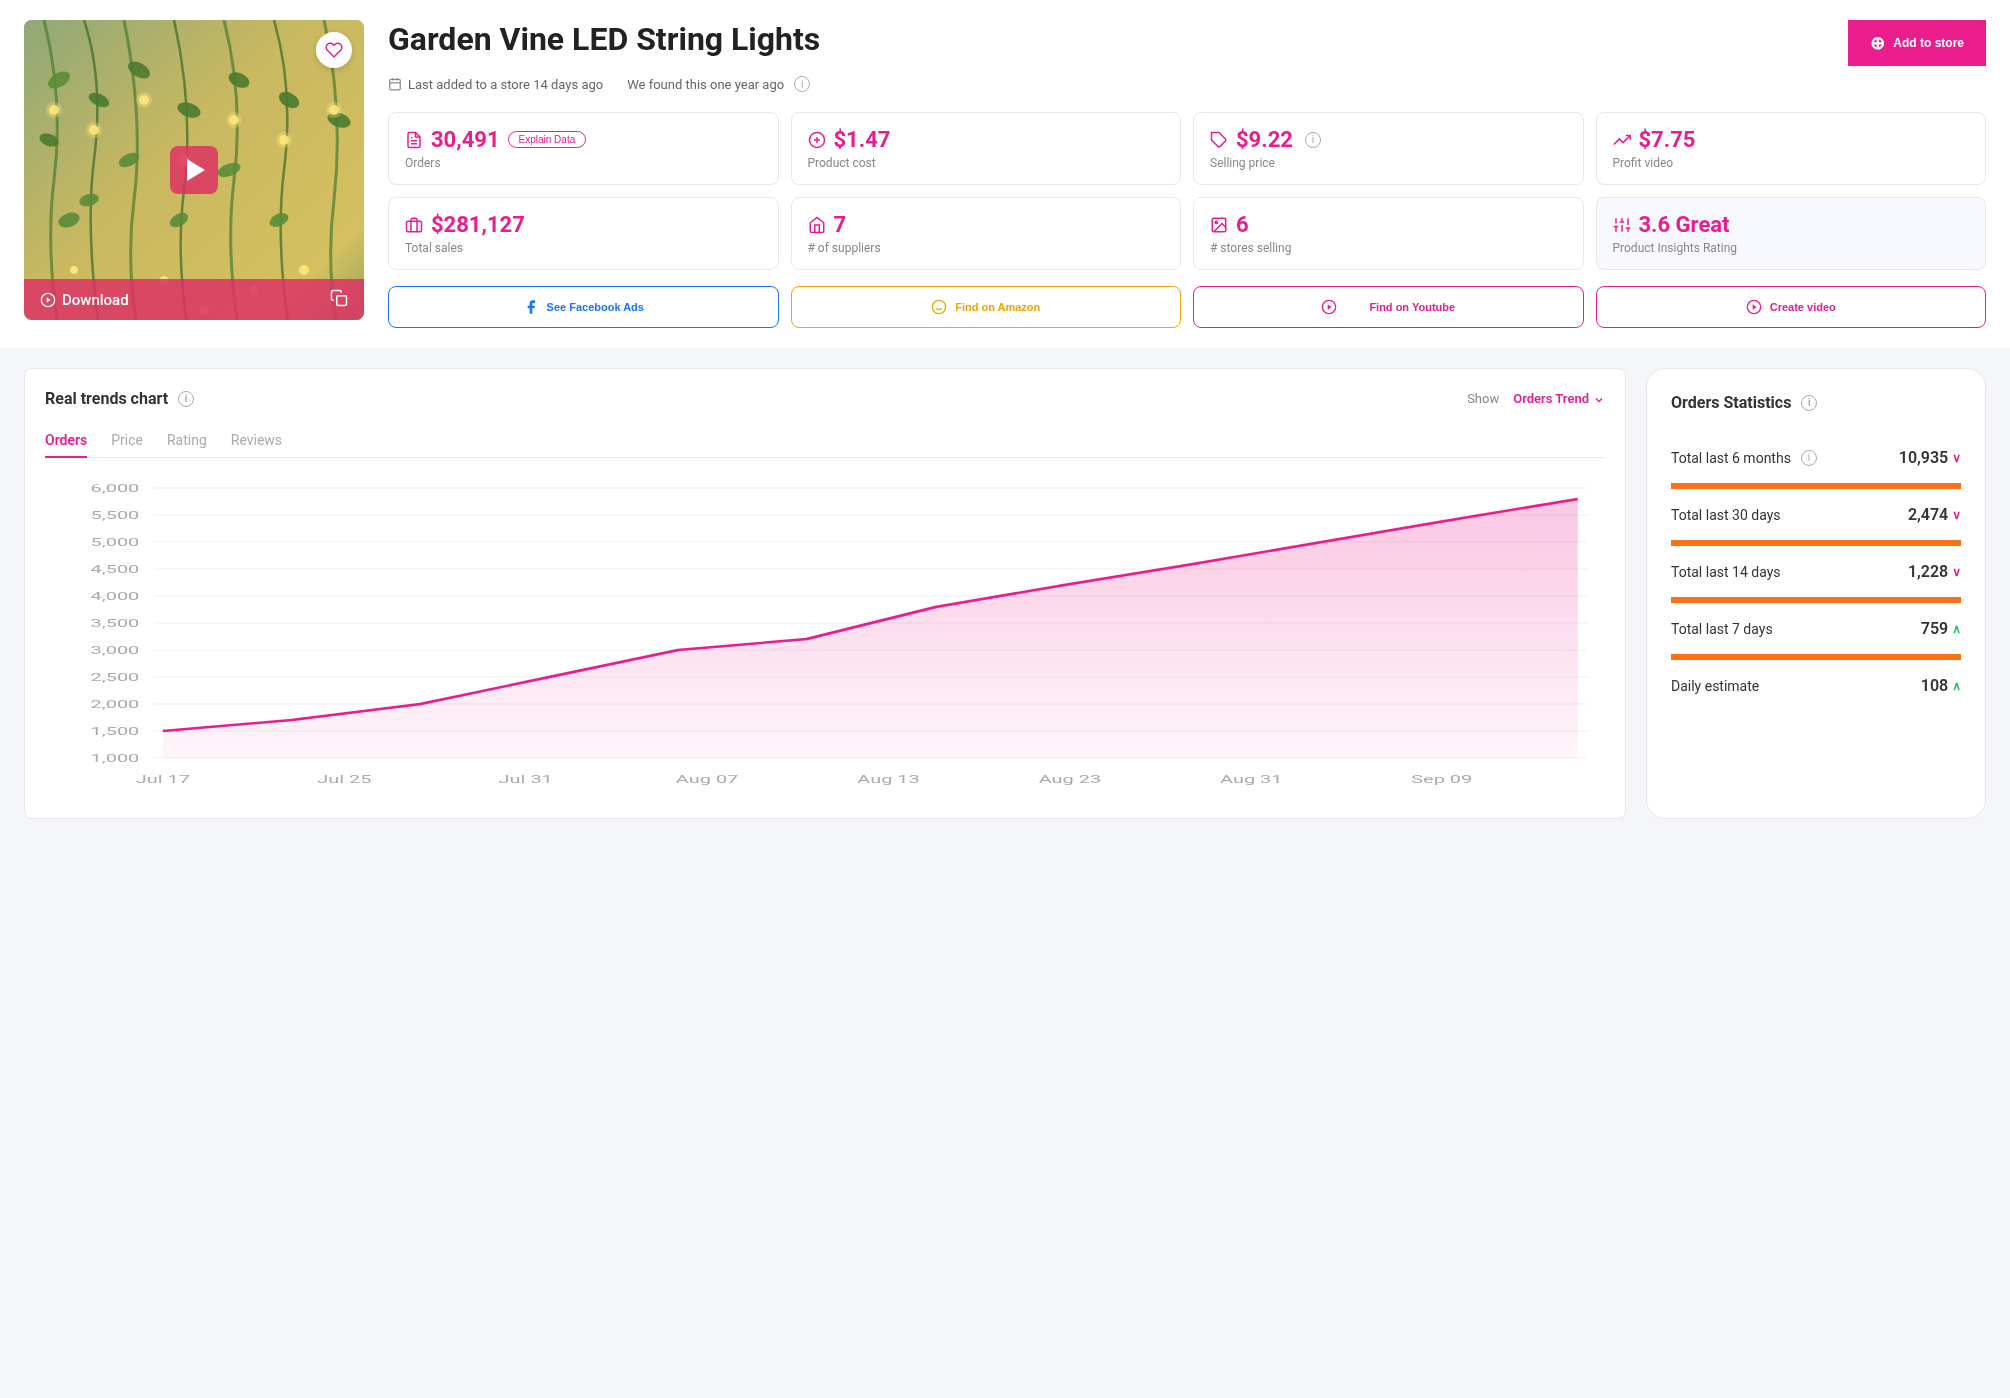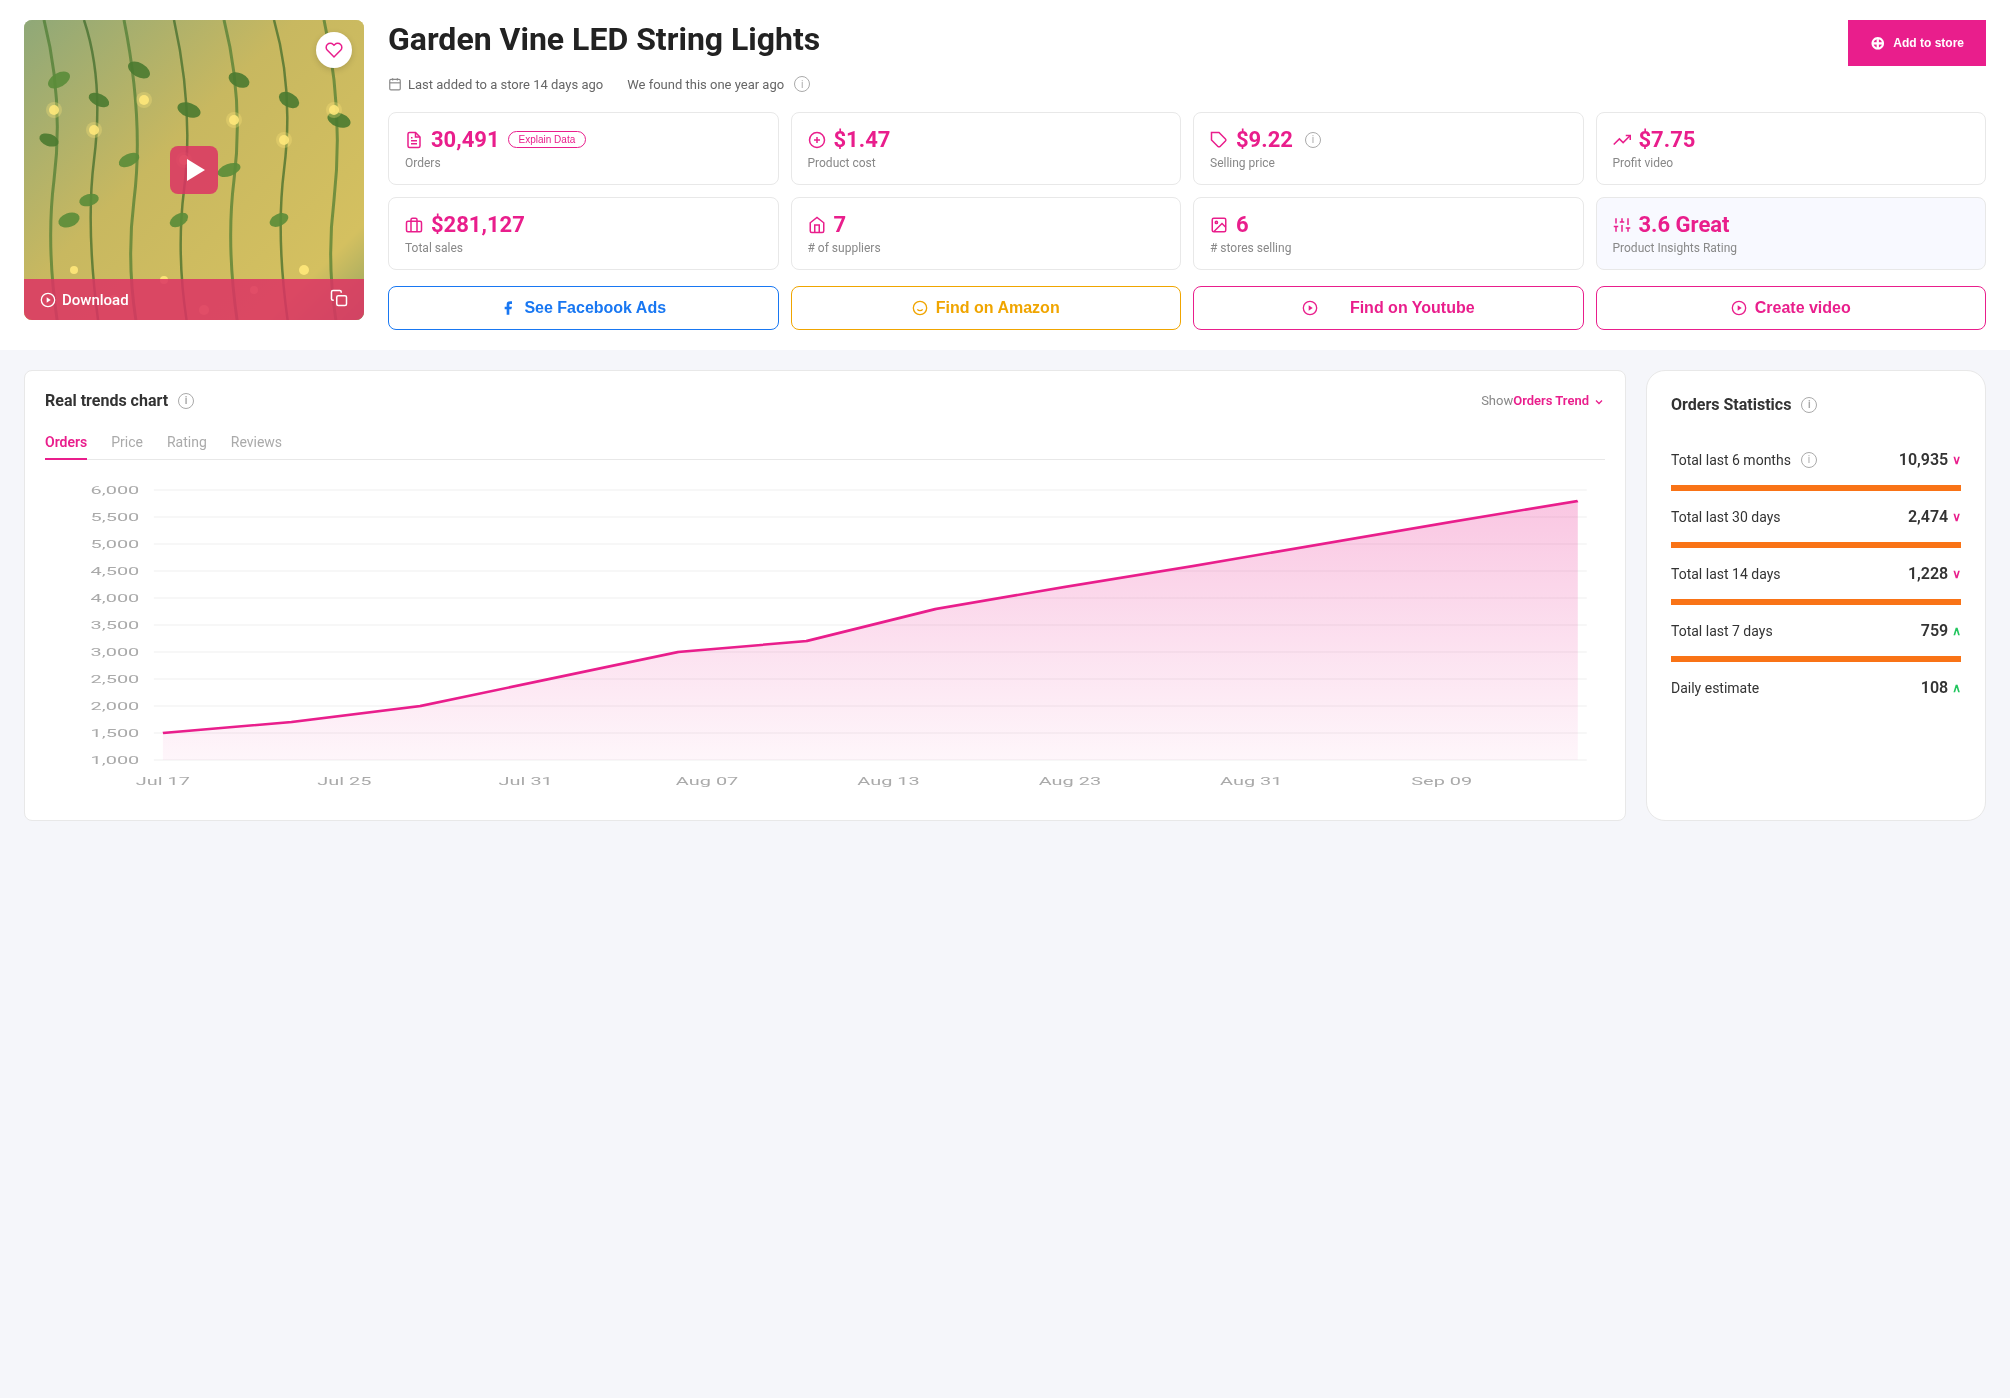--- a/index.html
+++ b/index.html
@@ -27,32 +27,32 @@
 
     .stats-grid { display: grid; grid-template-columns: repeat(4, 1fr); gap: 12px; margin-bottom: 16px; }
     .stat-card { background: #fff; border: 1px solid #e8e8e8; border-radius: 8px; padding: 14px 16px; }
     .stat-value { font-size: 22px; font-weight: 700; color: #e91e8c; display: flex; align-items: center; gap: 8px; }
     .stat-label { font-size: 12px; color: #888; margin-top: 4px; }
     .explain-btn { background: #fff; border: 1.5px solid #e91e8c; color: #e91e8c; border-radius: 20px; padding: 2px 10px; font-size: 10px; cursor: pointer; white-space: nowrap; }
     .info-icon { width: 16px; height: 16px; border-radius: 50%; border: 1.5px solid #aaa; color: #aaa; display: inline-flex; align-items: center; justify-content: center; font-size: 10px; cursor: pointer; margin-left: 4px; }
     .stat-top { display: flex; align-items: center; gap: 8px; }
 
     .action-buttons { display: grid; grid-template-columns: repeat(4, 1fr); gap: 12px; }
-    .action-btn { border-radius: 8px; padding: 12px; font-size: 16px; font-weight: 600; cursor: pointer; display: flex; align-items: center; justify-content: center; gap: 8px; background: #fff; }
+    .action-btn { border-radius: 8px; padding: 12px; font-size: 11px; font-weight: 600; cursor: pointer; display: flex; align-items: center; justify-content: center; gap: 8px; background: #fff; }
     .action-btn.facebook { border: 1.5px solid #1877f2; color: #1877f2; }
     .action-btn.amazon { border: 1.5px solid #f0a500; color: #f0a500; }
     .action-btn.youtube { border: 1.5px solid #e91e8c; color: #e91e8c; gap: 32px; }
     .action-btn.video { border: 1.5px solid #e91e8c; color: #e91e8c; }
 
     .main-content { display: flex; gap: 20px; padding: 20px 24px; }
 
     .chart-section { flex: 1; background: #fff; border-radius: 8px; border: 1px solid #e8e8e8; padding: 20px; }
     .chart-header { display: flex; align-items: center; justify-content: space-between; margin-bottom: 16px; }
     .chart-title { font-size: 16px; font-weight: 700; display: flex; align-items: center; gap: 6px; }
-    .show-selector { display: flex; align-items: center; gap: 0; color: #888; font-size: 13px; }
+    .show-selector { display: flex; align-items: center; gap: 14px; color: #888; font-size: 13px; }
     .trend-label { color: #e91e8c; font-weight: 600; display: flex; align-items: flex-end; gap: 4px; cursor: pointer; }
 
     .chart-tabs { display: flex; gap: 24px; margin-bottom: 20px; border-bottom: 1px solid #e8e8e8; padding-bottom: 0; }
     .chart-tab { padding: 8px 0; font-size: 14px; color: #aaa; cursor: pointer; border-bottom: 2.5px solid transparent; margin-bottom: -1px; }
     .chart-tab.active { color: #e91e8c; border-bottom-color: #e91e8c; font-weight: 600; }
 
     .chart-area { position: relative; height: 320px; }
     .chart-svg { width: 100%; height: 100%; }
 
     .stats-section { width: 340px; min-width: 340px; background: #fff; border-radius: 19px; border: 1px solid #e8e8e8; padding: 24px; }

